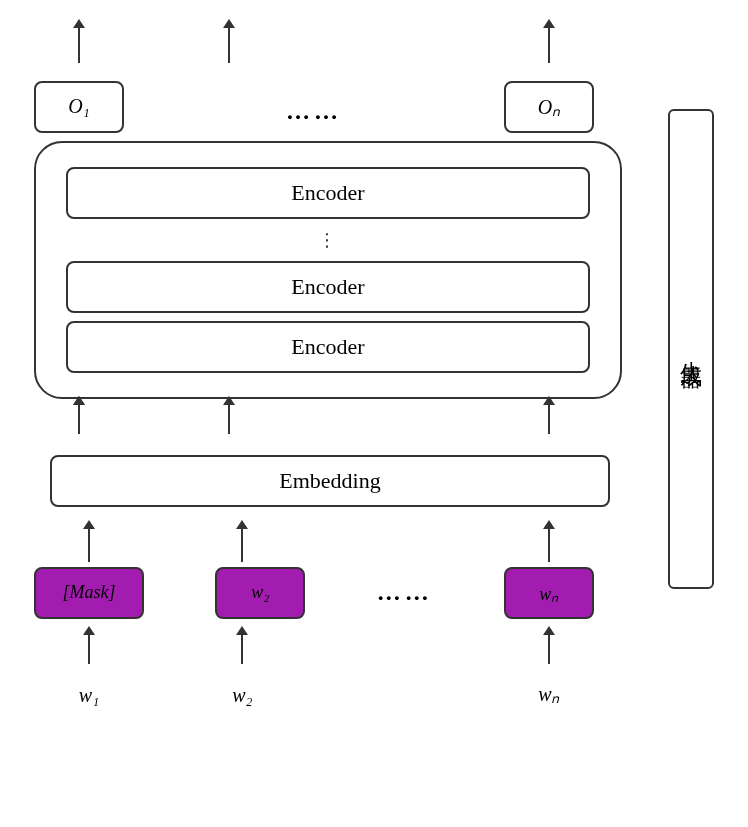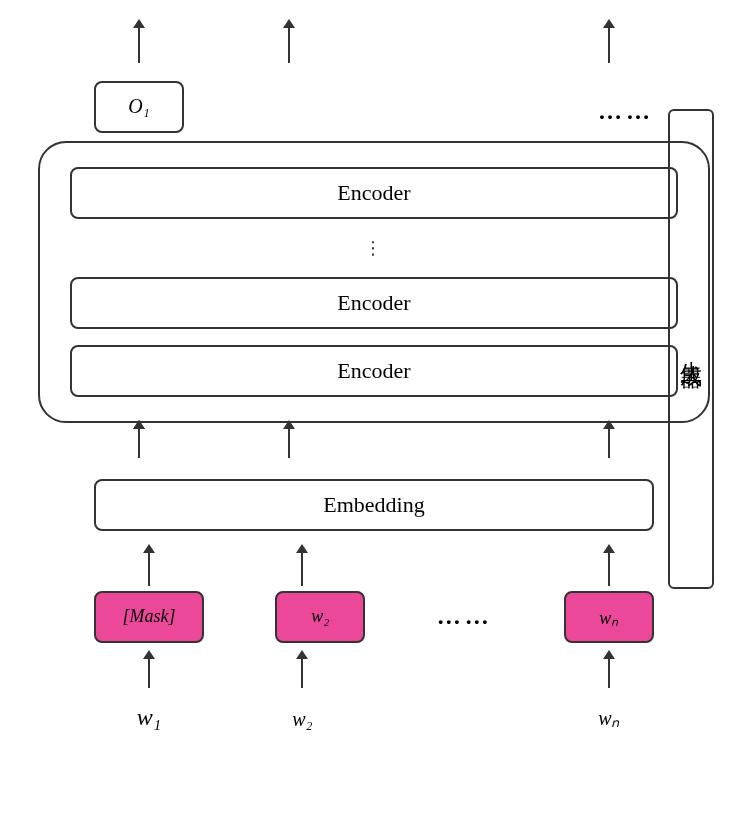--- a/index.html
+++ b/index.html
@@ -13,21 +13,20 @@
       justify-content: center;
       overflow: hidden;
     }
 
     .diagram-container {
       position: relative;
       width: 680px;
       height: 790px;
       display: flex;
       flex-direction: column;
-      align-items: center;
     }
 
     
     .generator-label {
       position: absolute;
       right: 0px;
       top: 90px;
       height: 480px;
       display: flex;
       align-items: center;
@@ -68,27 +67,27 @@
       font-size: 24px;
       font-weight: bold;
       letter-spacing: 4px;
       padding-bottom: 8px;
     }
 
     
     .encoder-block {
       border: 2.5px solid #333;
       border-radius: 28px;
-      width: 672px;
+      width: 588px;
       padding: 20px 30px 20px 30px;
       background: #fff;
       display: flex;
       flex-direction: column;
       align-items: center;
-      gap: 8px;
+      gap: 0px;
     }
 
     .encoder-box {
       border: 2px solid #333;
       border-radius: 8px;
       width: 100%;
       height: 52px;
       display: flex;
       align-items: center;
       justify-content: center;
@@ -207,21 +206,21 @@
     .input-box {
       border: 2px solid #333;
       border-radius: 8px;
       width: 110px;
       height: 52px;
       display: flex;
       align-items: center;
       justify-content: center;
       font-size: 18px;
       font-style: italic;
-      background: #ec4899;
+      background: #a21caf;
     }
 
     .input-dots {
       font-size: 24px;
       font-weight: bold;
       letter-spacing: 4px;
       padding-top: 12px;
     }
 
     
@@ -264,20 +263,23 @@
       <div class="arrow-tip-up"></div>
       <div class="arrow-line-up"></div>
     </div>
   </div>
 
   <div class="output-row">
     <div class="output-box">
       <span>O₁</span>
     </div>
     <div class="output-dots">……</div>
+    <div class="output-box">
+      <span>Oₙ</span>
+    </div>
   </div>
 
   <div class="section-gap-sm"></div>
 
   <div class="encoder-block">
     <div class="encoder-box">
       <span>Encoder</span>
     </div>
     <div class="vertical-dots">⋮</div>
     <div class="encoder-box">
@@ -360,19 +362,19 @@
     </div>
     <div style="width:110px;"></div>
     <div class="arrow-col" style="width:90px;">
       <div class="arrow-line-v" style="height:30px;position:relative;">
         <span style="position:absolute;top:-8px;left:-5px;width:0;height:0;border-left:6px solid transparent;border-right:6px solid transparent;border-bottom:9px solid #333;display:block;"></span>
       </div>
     </div>
   </div>
 
   <div class="bottom-labels-row">
-    <div class="bottom-label" style="width:110px;font-style:italic;font-size:24px;">w₁</div>
+    <div class="bottom-label" style="width:110px;font-style:italic;font-size:20px;">w₁</div>
     <div class="bottom-label" style="width:90px;font-style:italic;font-size:20px;">w₂</div>
     <div style="width:110px;"></div>
     <div class="bottom-label" style="width:90px;font-style:italic;font-size:20px;">wₙ</div>
   </div>
 
 </div>
 
 </body></html>

